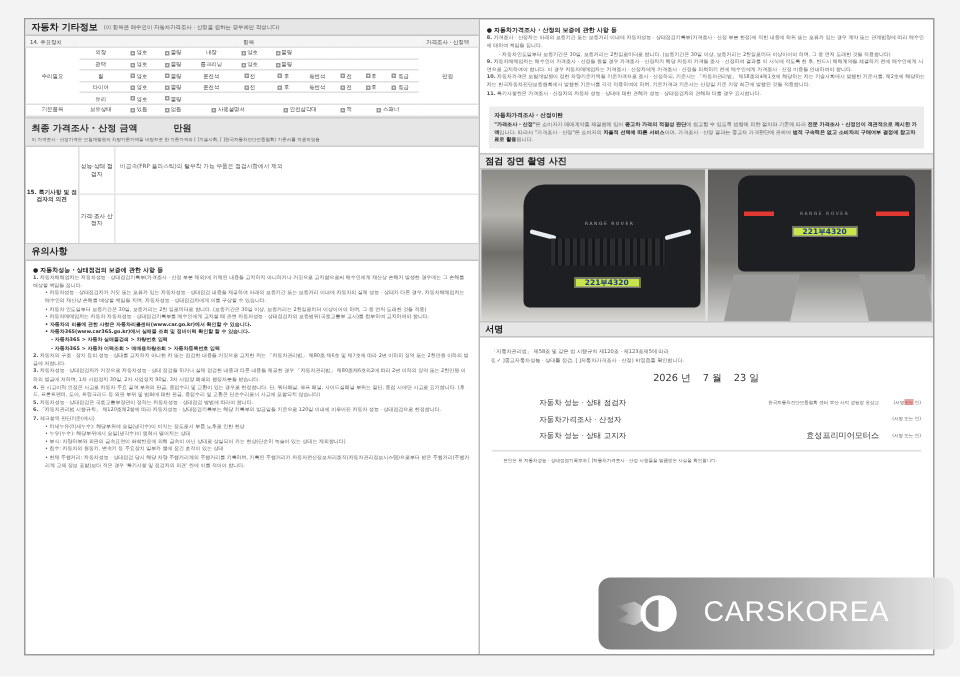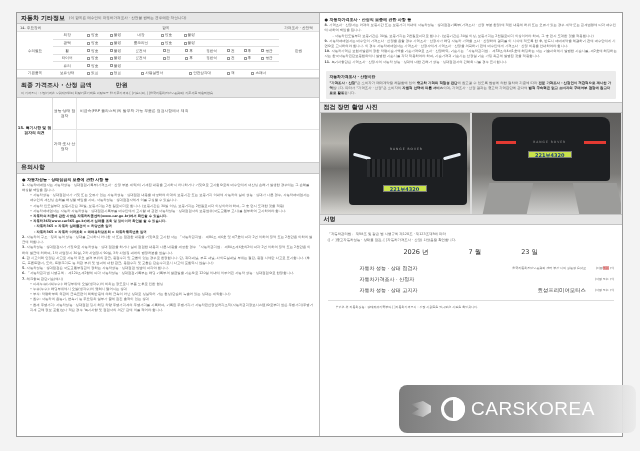--- a/index.html
+++ b/index.html
@@ -35,29 +35,29 @@
 .photos{display:flex;height:101px;gap:2px;padding:0 1px;background:#ddd}
 .photo{flex:1;position:relative;overflow:hidden}
 .photo.front{background:linear-gradient(180deg,#8a8a86 0%,#b5b3ad 30%,#6e6d6a 55%,#9d9c98 80%,#d9d8d4 100%)}
 .photo.rear{background:linear-gradient(180deg,#5e5d5b 0%,#6a6968 30%,#7b7a77 60%,#cfcfcd 100%)}
 .car{position:absolute;background:#1d1f22;border-radius:14px 14px 4px 4px}
 .plate{position:absolute;background:#c9e34b;border:0.5px solid #777;font-size:5px;font-weight:bold;color:#1a3f7a;text-align:center;line-height:7px}
 .light{position:absolute;height:3px;background:#e23a32}
 .hl{position:absolute;height:3px;background:#e8eef4;border-radius:2px}
 .sign{padding:6px 8px;font-size:3.4px;color:#555}
 .sign .law{line-height:6px}
-.sign .date{display:flex;justify-content:center;gap:40px;font-size:6.5px;color:#333;margin:5px 0 6px}
+.sign .date{display:flex;justify-content:center;gap:8px;font-size:6.5px;color:#333;margin:5px 0 6px}
 .sign .row{display:flex;align-items:center;height:11px;padding-left:32px;font-size:5px;color:#333}
 .sign .row .n{width:78px}
 .sign .row .v{flex:1;text-align:right;font-size:3px;color:#555}
 .sign .row .v.big{font-size:5.4px;color:#333}
 .sign .row .sg{width:28px;text-align:right;font-size:3px;color:#555}
 .sign .row .sg .red{background:#e4a5a5;color:#c33}
 .foot{border-top:1px solid #ddd;margin-top:4px;padding:4px 8px;font-size:3px;color:#555}
-.brand{position:absolute;left:399px;top:385px;width:237px;height:48px;border-radius:8px;background:linear-gradient(90deg,#777 0%,#a8a8a8 55%,#ebebeb 100%);display:flex;align-items:center;padding-left:42px;gap:6px;opacity:.95}
+.brand{position:absolute;left:399px;top:385px;width:237px;height:48px;border-radius:8px;background:linear-gradient(90deg,#777 0%,#a8a8a8 55%,#ebebeb 100%);display:flex;align-items:center;padding-left:28px;gap:18px;opacity:.95}
 .brand .logo{width:24px;height:24px;border-radius:50%;border:3px solid #fff;position:relative}
 .brand .logo::after{content:"";position:absolute;right:-3px;top:-3px;width:12px;height:24px;background:#fff;border-radius:0 12px 12px 0}
 .brand .flame{position:absolute;left:12px;top:16px;width:20px;height:16px;background:linear-gradient(90deg,transparent,#ddd);clip-path:polygon(0 20%,60% 0,100% 30%,100% 70%,60% 100%,0 80%,40% 50%)}
 .brand .txt{font-family:"Liberation Sans",sans-serif;font-size:19px;color:#fff;letter-spacing:.5px}
 </style>
 </head>
 <body>
 
 <div class="page">
 

